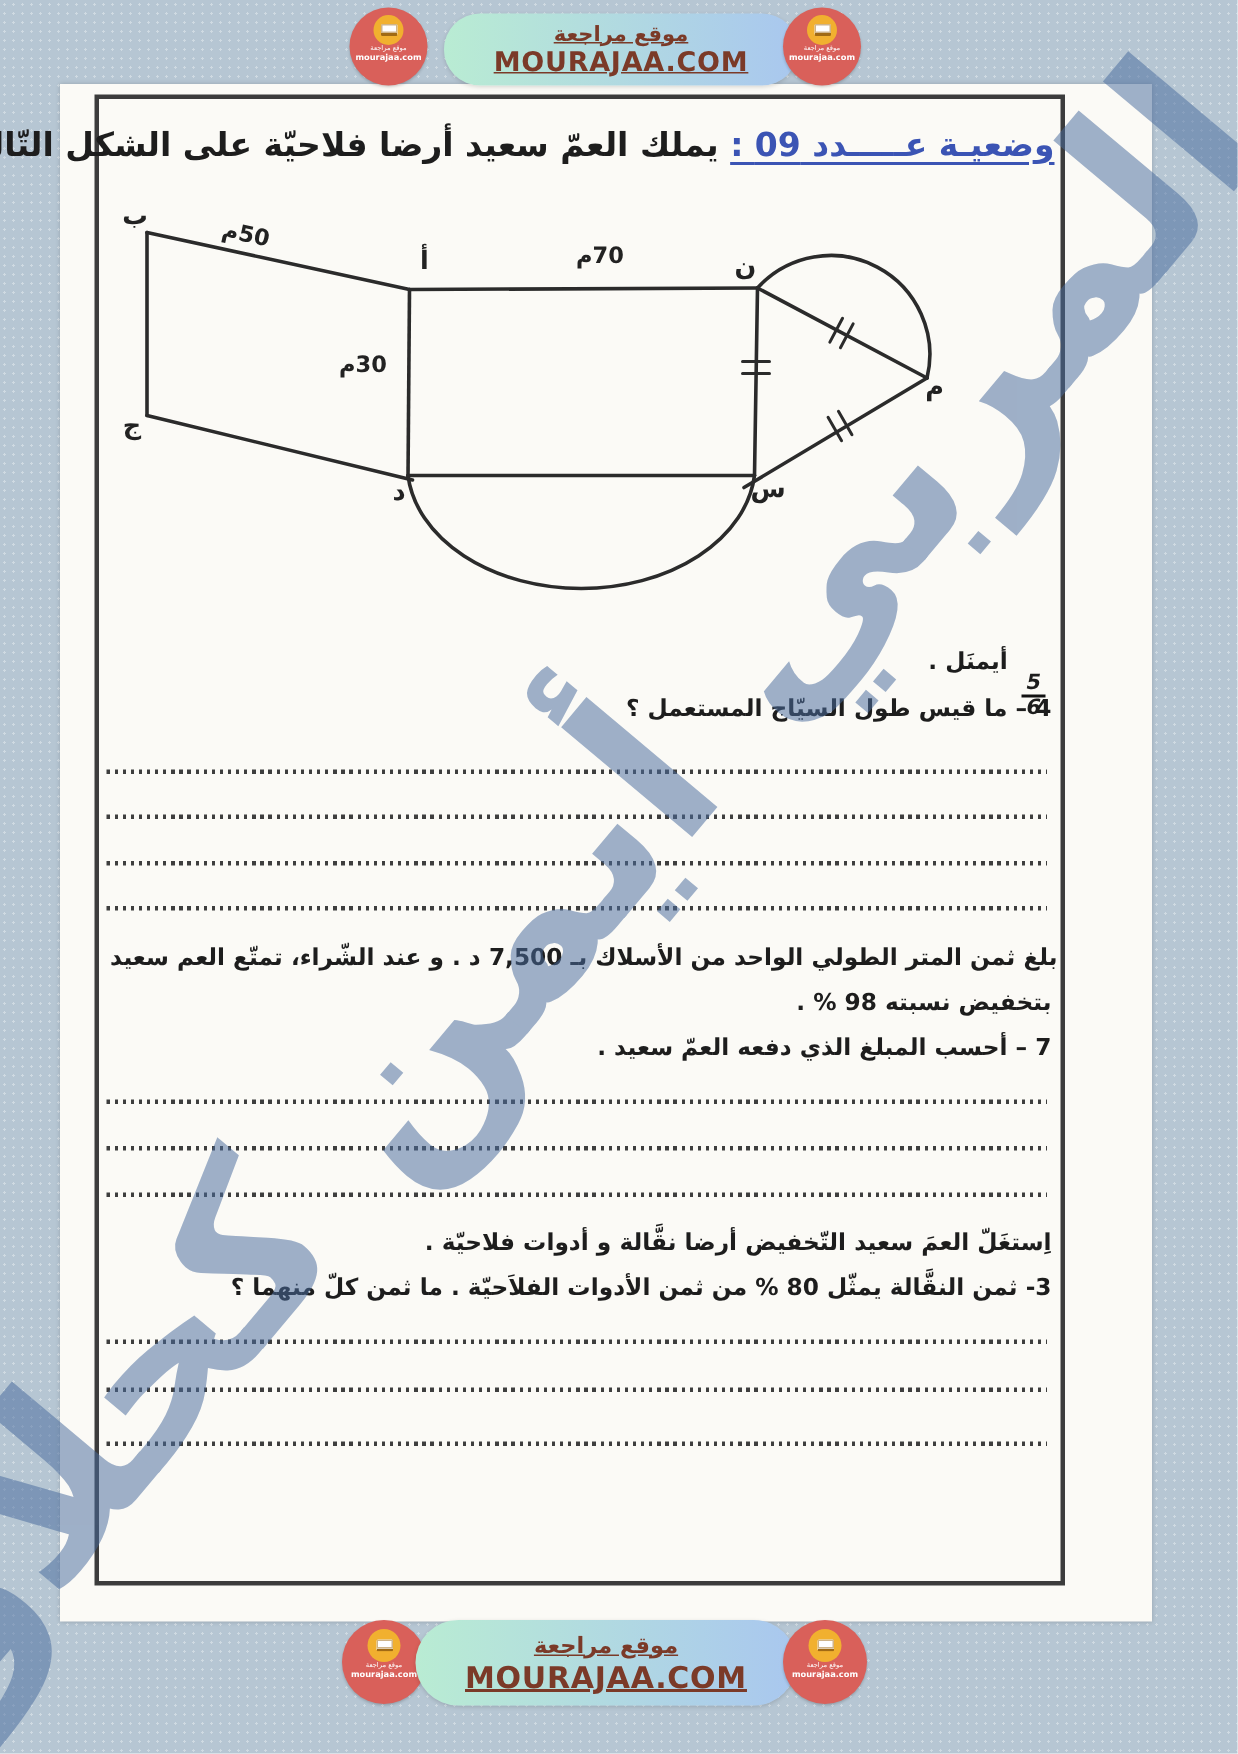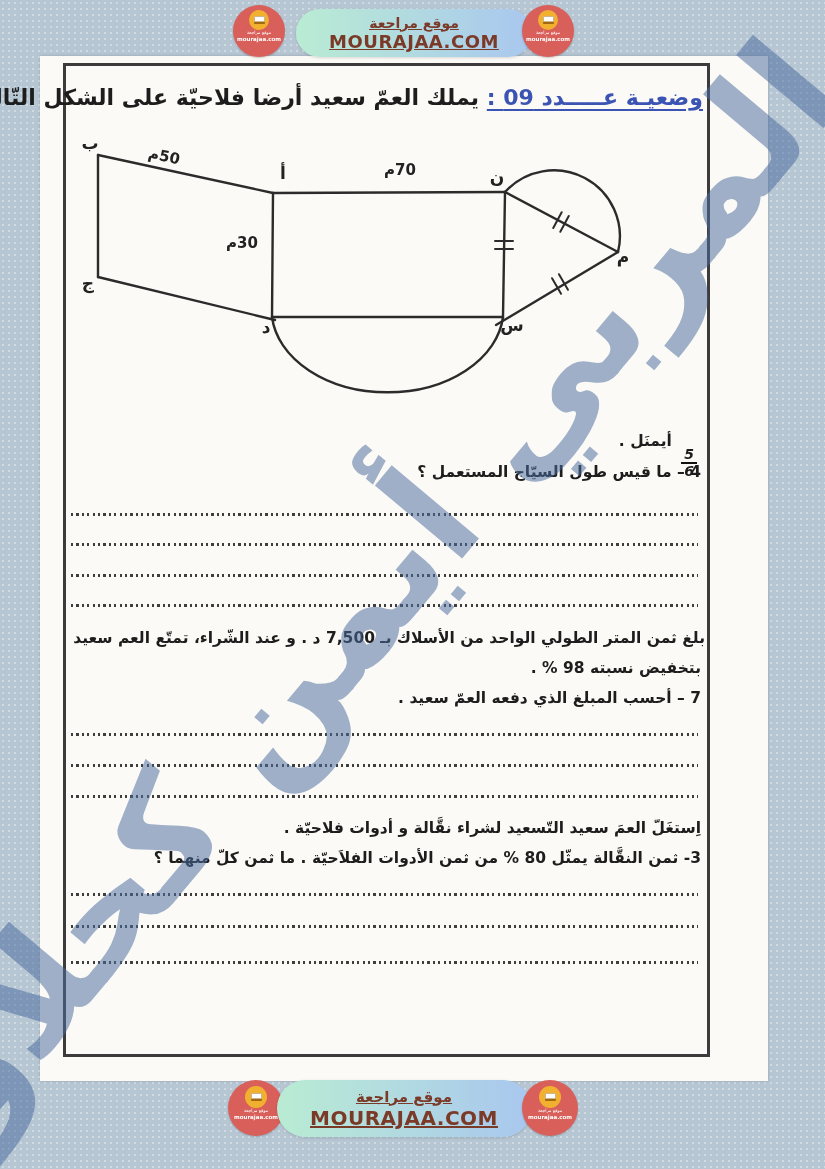--- a/index.html
+++ b/index.html
@@ -130,21 +130,21 @@
   <div class="dotline" style="top:604px;"></div>
 
   <div class="t-line" style="top:626px;right:120px;">بلغ ثمن المتر الطولي الواحد من الأسلاك بـ 7,500 د . و عند الشّراء، تمتّع العم سعيد</div>
   <div class="t-line" style="top:656px;right:124px;">بتخفيض نسبته 98 % .</div>
   <div class="t-line" style="top:686px;right:124px;">7 – أحسب المبلغ الذي دفعه العمّ سعيد .</div>
 
   <div class="dotline" style="top:733px;"></div>
   <div class="dotline" style="top:764px;"></div>
   <div class="dotline" style="top:795px;"></div>
 
-  <div class="t-line" style="top:816px;right:124px;">اِستغَلّ العمَ سعيد التّسعيد لشراء نقَّالة و أدوات فلاحيّة .</div>
+  <div class="t-line" style="top:816px;right:124px;">اِستغَلّ العمَ سعيد التّخفيض أرضا نقَّالة و أدوات فلاحيّة .</div>
   <div class="t-line" style="top:846px;right:124px;">3- ثمن النقَّالة يمثّل 80 % من ثمن الأدوات الفلاَحيّة . ما ثمن كلّ منهما ؟</div>
 
   <div class="dotline" style="top:893px;"></div>
   <div class="dotline" style="top:925px;"></div>
   <div class="dotline" style="top:961px;"></div>
 
   <div class="watermark">المربي أيمن كحلاوي</div>
 
   <div class="hdr">
     <div class="badge" style="left:233px;top:5px;">

